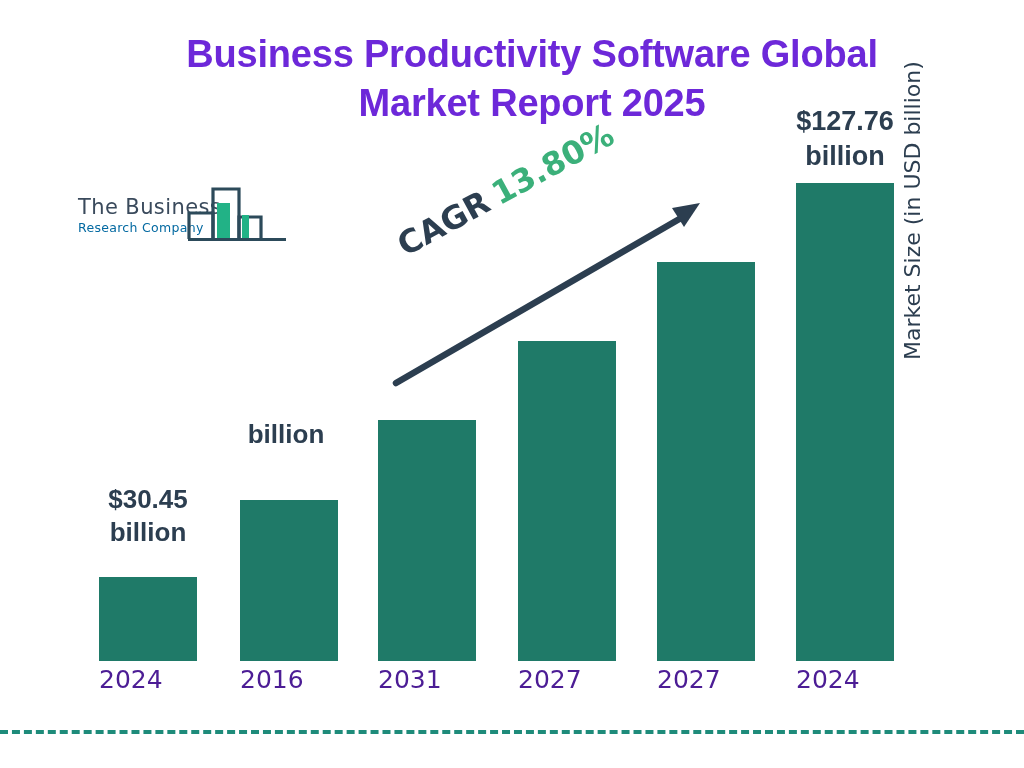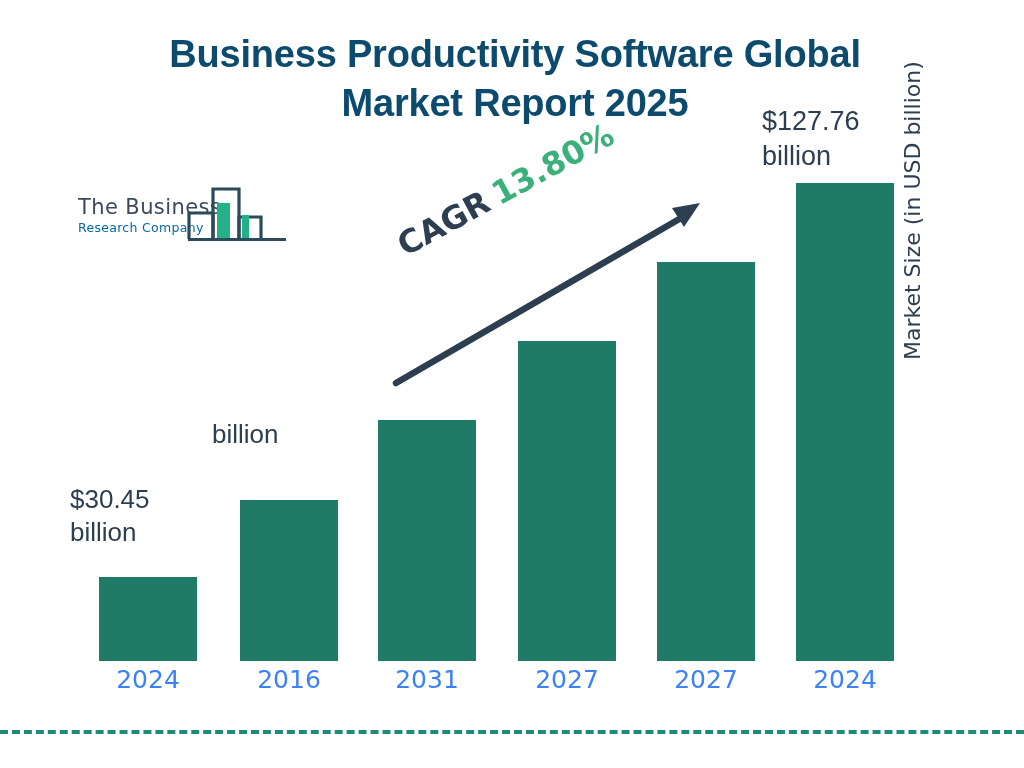--- a/index.html
+++ b/index.html
@@ -11,27 +11,27 @@
   }
   #stage {
     position: relative;
     width: 1024px; height: 768px;
     background: #ffffff;
   }
 
   
   #chart-title {
     position: absolute;
-    left: 120px; top: 30px;
+    left: 137px; top: 30px;
     width: 790px;
     text-align: center;
     font-size: 38px;
     font-weight: bold;
     line-height: 1.28;
-    color: #0c4a6e;
+    color: #6d28d9;
     letter-spacing: -0.2px;
   }
 
   
   #logo {
     position: absolute;
     left: 72px; top: 183px;
     width: 215px; height: 72px;
   }
   #logo-text {
@@ -62,34 +62,35 @@
   
   .bar {
     position: absolute;
     background: #1F7A68;
   }
 
   
   .value-label {
     position: absolute;
     font-size: 26px;
-    font-weight: normal;
+    font-weight: bold;
     color: #2C3E50;
     line-height: 1.28;
+    text-align: center;
     white-space: nowrap;
   }
   .value-label.wide { font-size: 27px; }
 
   
   .x-label {
     position: absolute;
     width: 98px;
-    text-align: center;
+    text-align: left;
     font-size: 25px;
-    color: #3b82f6;
+    color: #4c1d95;
     font-family: "DejaVu Sans", sans-serif;
   }
 
   
   #y-axis-title {
     position: absolute;
     left: 900px; top: 300px;
     width: 360px;
     transform: rotate(-90deg);
     transform-origin: 30px 30px;

